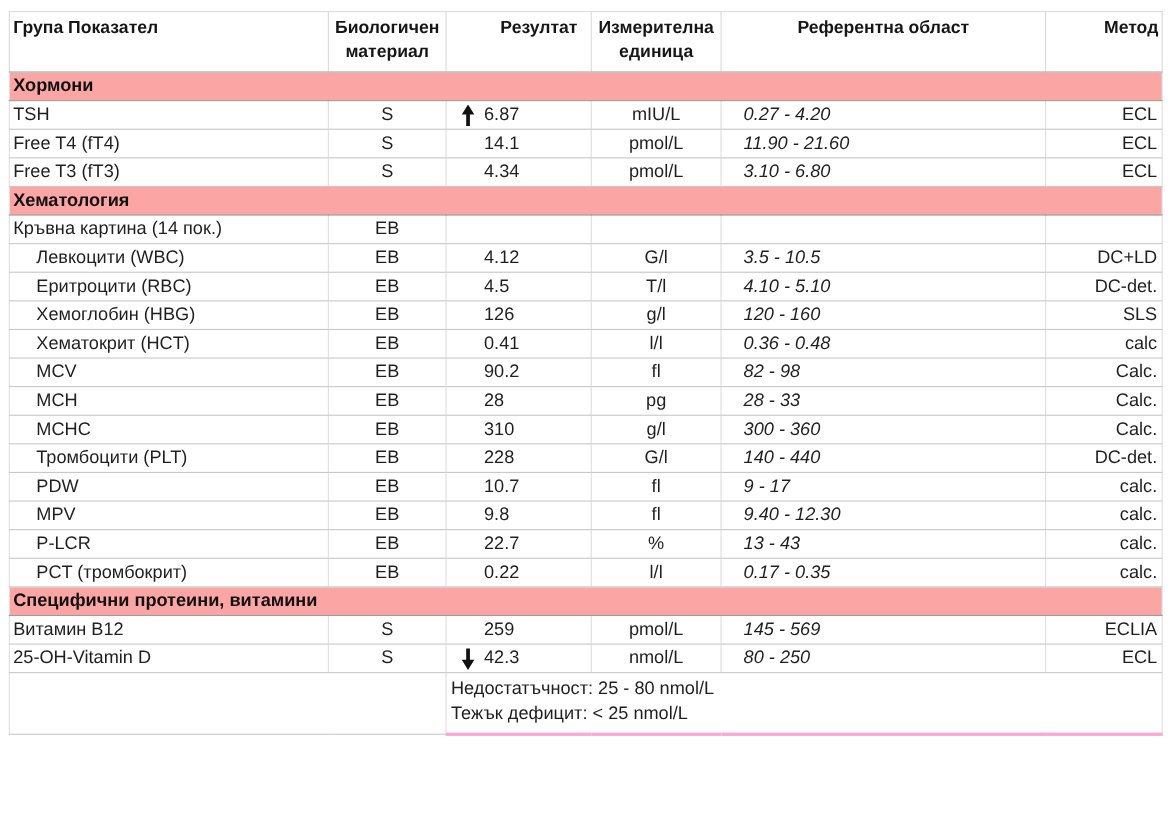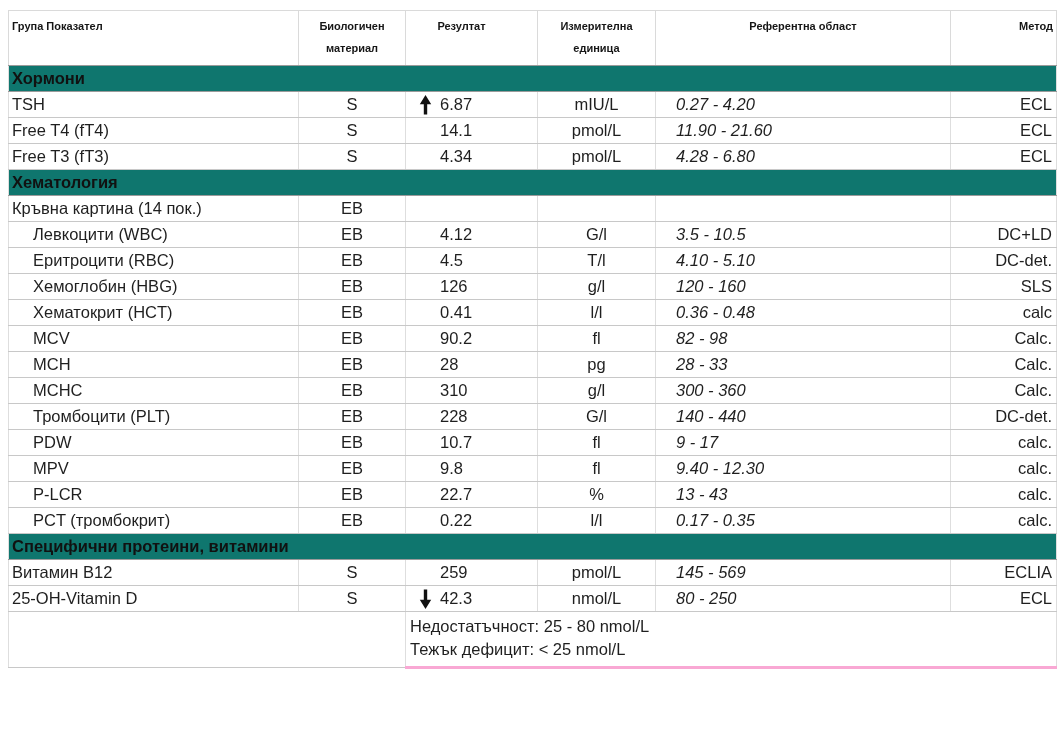--- a/index.html
+++ b/index.html
@@ -10,40 +10,40 @@
   }
   .report-wrap{position:absolute;left:8px;top:10px;}
   table.lab{
     border-collapse:collapse;table-layout:fixed;width:1048px;
     border:1px solid #c2c2c2;border-top:1px solid #9b9b9b;
   }
   col.c1{width:290px}col.c2{width:107px}col.c3{width:132px}
   col.c4{width:118px}col.c5{width:295px}col.c6{width:106px}
 
   th{
-    font-size:11px;font-weight:bold;color:#161616;
+    font-size:16px;font-weight:bold;color:#161616;
     vertical-align:top;padding:4px 4px 6px 4px;height:38px;
     border:1px solid #dadada;border-bottom:1px solid #9b9b9b;
     line-height:22px;
   }
   th.h-indicator{text-align:left;padding-left:3px;}
   th.h-material{text-align:center;}
-  th.h-result{padding-right:24px;}
+  th.h-result{text-align:right;padding-right:12px;}
   th.h-unit{text-align:center;}
   th.h-reference{text-align:center;}
   th.h-method{text-align:right;padding-right:3px;}
 
   td{
     font-size:16.5px;height:25px;padding:0 4px;
     border:1px solid #dedede;
     border-top:1px solid #c8c8c8;border-bottom:1px solid #c8c8c8;
     white-space:nowrap;overflow:hidden;
   }
   tr.section-row td{
-    background:#0f766e;font-weight:bold;color:#111;
+    background:#fca5a5;font-weight:bold;color:#111;
     border-top:1px solid #9b9b9b;border-bottom:1px solid #9b9b9b;
     padding-left:3px;
   }
   td.cell-indicator{padding-left:3px;}
   td.cell-indicator.indent{padding-left:24px;}
   td.cell-material{text-align:center;}
   td.cell-result{padding-left:12px;}
   .result-inner{display:flex;align-items:center;gap:7px;}
   .flag-box{width:15px;height:20px;display:inline-flex;align-items:center;justify-content:center;flex:0 0 15px;}
   .flag-box svg{display:block;}
@@ -118,21 +118,21 @@
         <tr>
           <td class="cell-indicator">Free T3 (fT3)</td>
           <td class="cell-material">S</td>
           <td class="cell-result">
             <span class="result-inner">
               <span class="flag-box"></span>
               <span>4.34</span>
             </span>
           </td>
           <td class="cell-unit">pmol/L</td>
-          <td class="cell-reference">4.28 - 6.80</td>
+          <td class="cell-reference">3.10 - 6.80</td>
           <td class="cell-method">ECL</td>
         </tr>
         <tr class="section-row">
           <td colspan="6">Хематология</td>
         </tr>
         <tr>
           <td class="cell-indicator">Кръвна картина (14 пок.)</td>
           <td class="cell-material">EB</td>
           <td class="cell-result">
             <span class="result-inner">

